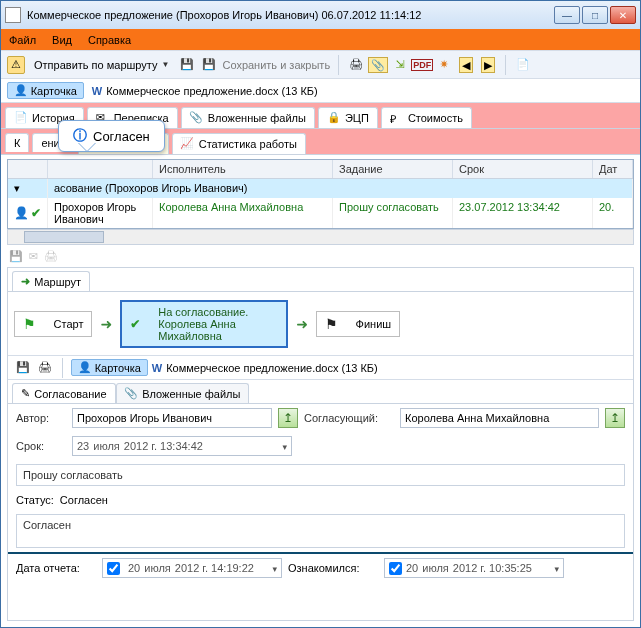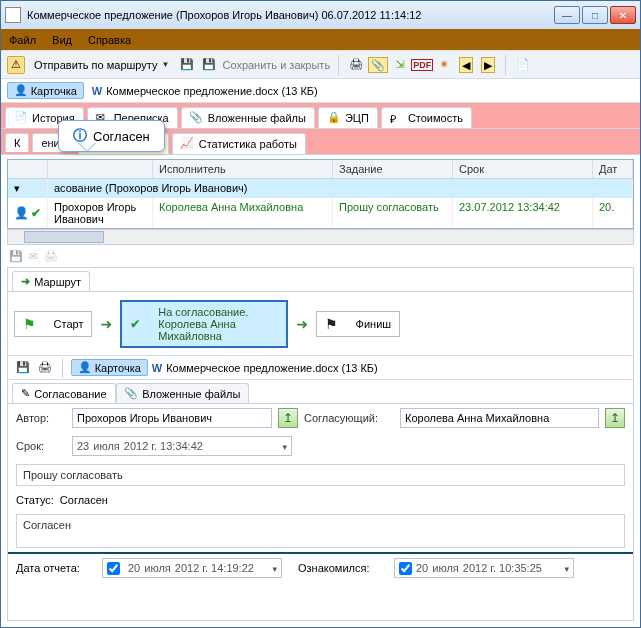--- a/index.html
+++ b/index.html
@@ -4,21 +4,21 @@
 <style>
   * { box-sizing: border-box; font-family: Tahoma, Arial, sans-serif; font-size: 11px; }
   body { margin: 0; background: #fff; }
   .window { width: 641px; height: 628px; border: 1px solid #3b6ea5; background: #fff; display: flex; flex-direction: column; position: relative; }
   .titlebar { height: 28px; background: linear-gradient(#e8f1fb, #cde0f6); display: flex; align-items: center; padding: 0 4px; color: #000; }
   .titlebar .icon { width: 16px; height: 16px; background: #fff; border: 1px solid #888; margin-right: 6px; }
   .titlebar .title { flex: 1; font-weight: normal; }
   .tbtns { display: flex; gap: 2px; }
   .tbtn { width: 26px; height: 18px; border: 1px solid #5a7ca8; border-radius: 2px; background: linear-gradient(#eaf3fc,#c7ddf3); display: flex; align-items: center; justify-content: center; font-size: 10px; color: #2b4f7a; cursor: default; }
   .tbtn.close { background: linear-gradient(#f6b0a6,#e05a42); color: #fff; border-color: #a03020; }
-  .menubar { height: 22px; display: flex; align-items: center; padding: 0 8px; gap: 16px; background: #a16207; border-bottom: 1px solid #d5dde8; }
+  .menubar { height: 22px; display: flex; align-items: center; padding: 0 8px; gap: 16px; background: #f97316; border-bottom: 1px solid #d5dde8; }
   .menubar span { cursor: default; }
   .toolbar { height: 28px; display: flex; align-items: center; padding: 0 6px; gap: 4px; background: #eef3fa; border-bottom: 1px solid #d5dde8; }
   .tb-ico { width: 18px; height: 18px; border: 1px solid transparent; border-radius: 2px; display: inline-flex; align-items: center; justify-content: center; font-size: 11px; }
   .warn { background: #ffe08a; border-color: #c9a943; }
   .send { display: flex; align-items: center; gap: 4px; padding: 1px 4px; border: 1px solid transparent; }
   .dd { font-size: 8px; color: #333; }
   .disk { color: #6b7a8c; }
   .gray { color: #7a7a7a; }
   .sep { width: 1px; height: 20px; background: #c9d3e0; margin: 0 4px; }
   .tabrow { display: flex; align-items: flex-start; gap: 4px; padding: 2px 4px 0 4px; border-bottom: 1px solid #c9d3e0; background: #fca5a5; flex-wrap: wrap; }
@@ -305,21 +305,21 @@
       <span style="width:80px;">Дата отчета:</span>
       <div class="datebox" style="width:180px;">
         <input type="checkbox" checked="" style="">
         <span class="dval"></span>
         <span class="dval">20</span>
         <span class="dval">июля</span>
         <span class="dval">2012 г. 14:19:22</span>
         <span style="flex:1"></span>
           <span class="ddrop"></span>
       </div>
-      <span style="width:90px;margin-left:10px;">Ознакомился:</span>
+      <span style="width:90px;">Ознакомился:</span>
       <div class="datebox" style="width:180px;">
         <input type="checkbox" checked="" style="">
         <span class="dval">20</span>
         <span class="dval">июля</span>
         <span class="dval">2012 г. 10:35:25</span>
         <span style="flex:1"></span>
           <span class="ddrop"></span>
       </div>
     </div>
   </div>

